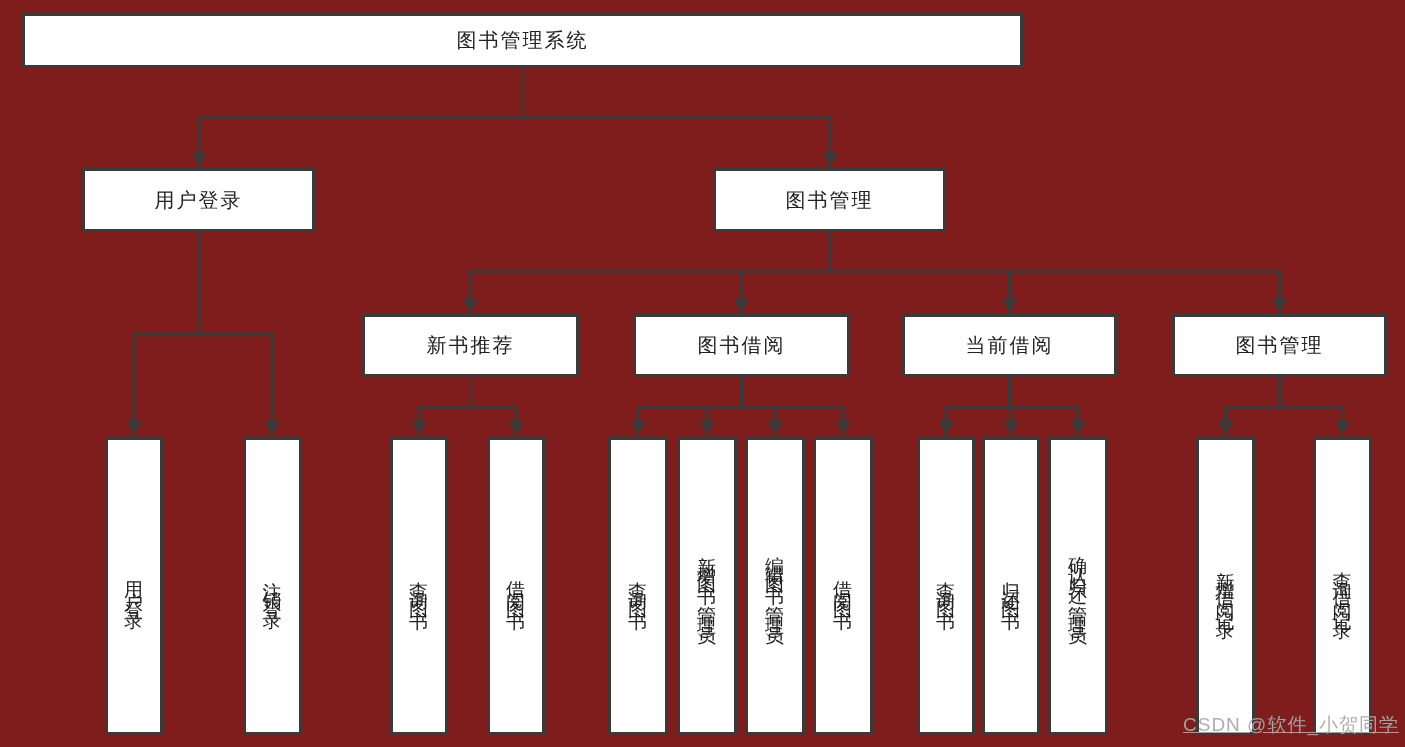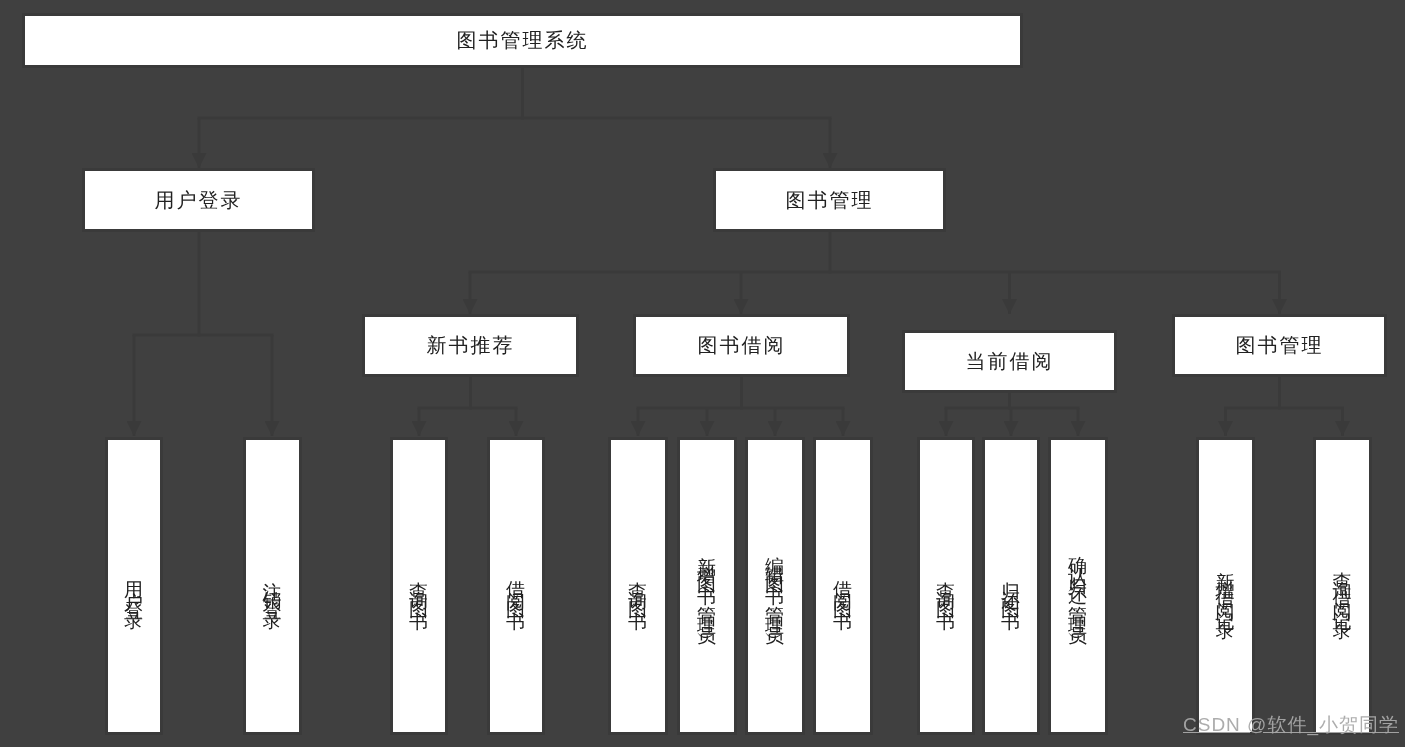--- a/index.html
+++ b/index.html
@@ -1,19 +1,19 @@
 <!DOCTYPE html>
 <html><head>
 <meta charset="utf-8">
 <style>
   html,body{margin:0;padding:0;background:#ffffff;}
   #canvas{
     position:relative;
     width:1405px;height:747px;
-    background:#404040;
+    background:#7f1d1d;
     font-family:"Liberation Sans","DejaVu Sans",sans-serif;
     overflow:hidden;
   }
   #connectors{position:absolute;left:0;top:0;z-index:1;}
   .node{
     position:absolute;
     box-sizing:border-box;
     border:3px solid #3a3a3a;
     background:#ffffff;
     display:flex;
@@ -129,21 +129,21 @@
   <div class="node hnode lv2" style="left:713px;width:233px;">
     <span>图书管理</span>
   </div>
 
   <div class="node hnode lv3" style="left:362px;width:217px;">
     <span>新书推荐</span>
   </div>
   <div class="node hnode lv3" style="left:633px;width:217px;">
     <span>图书借阅</span>
   </div>
-  <div class="node hnode lv3" style="left:902px;width:215px;margin-top:16px;">
+  <div class="node hnode lv3" style="left:902px;width:215px;">
     <span>当前借阅</span>
   </div>
   <div class="node hnode lv3" style="left:1172px;width:215px;">
     <span>图书管理</span>
   </div>
 
   <div class="node vnode lv4" style="left:105px;width:58px;">
     <span>用户登录</span>
   </div>
   <div class="node vnode lv4" style="left:243px;width:59px;">

